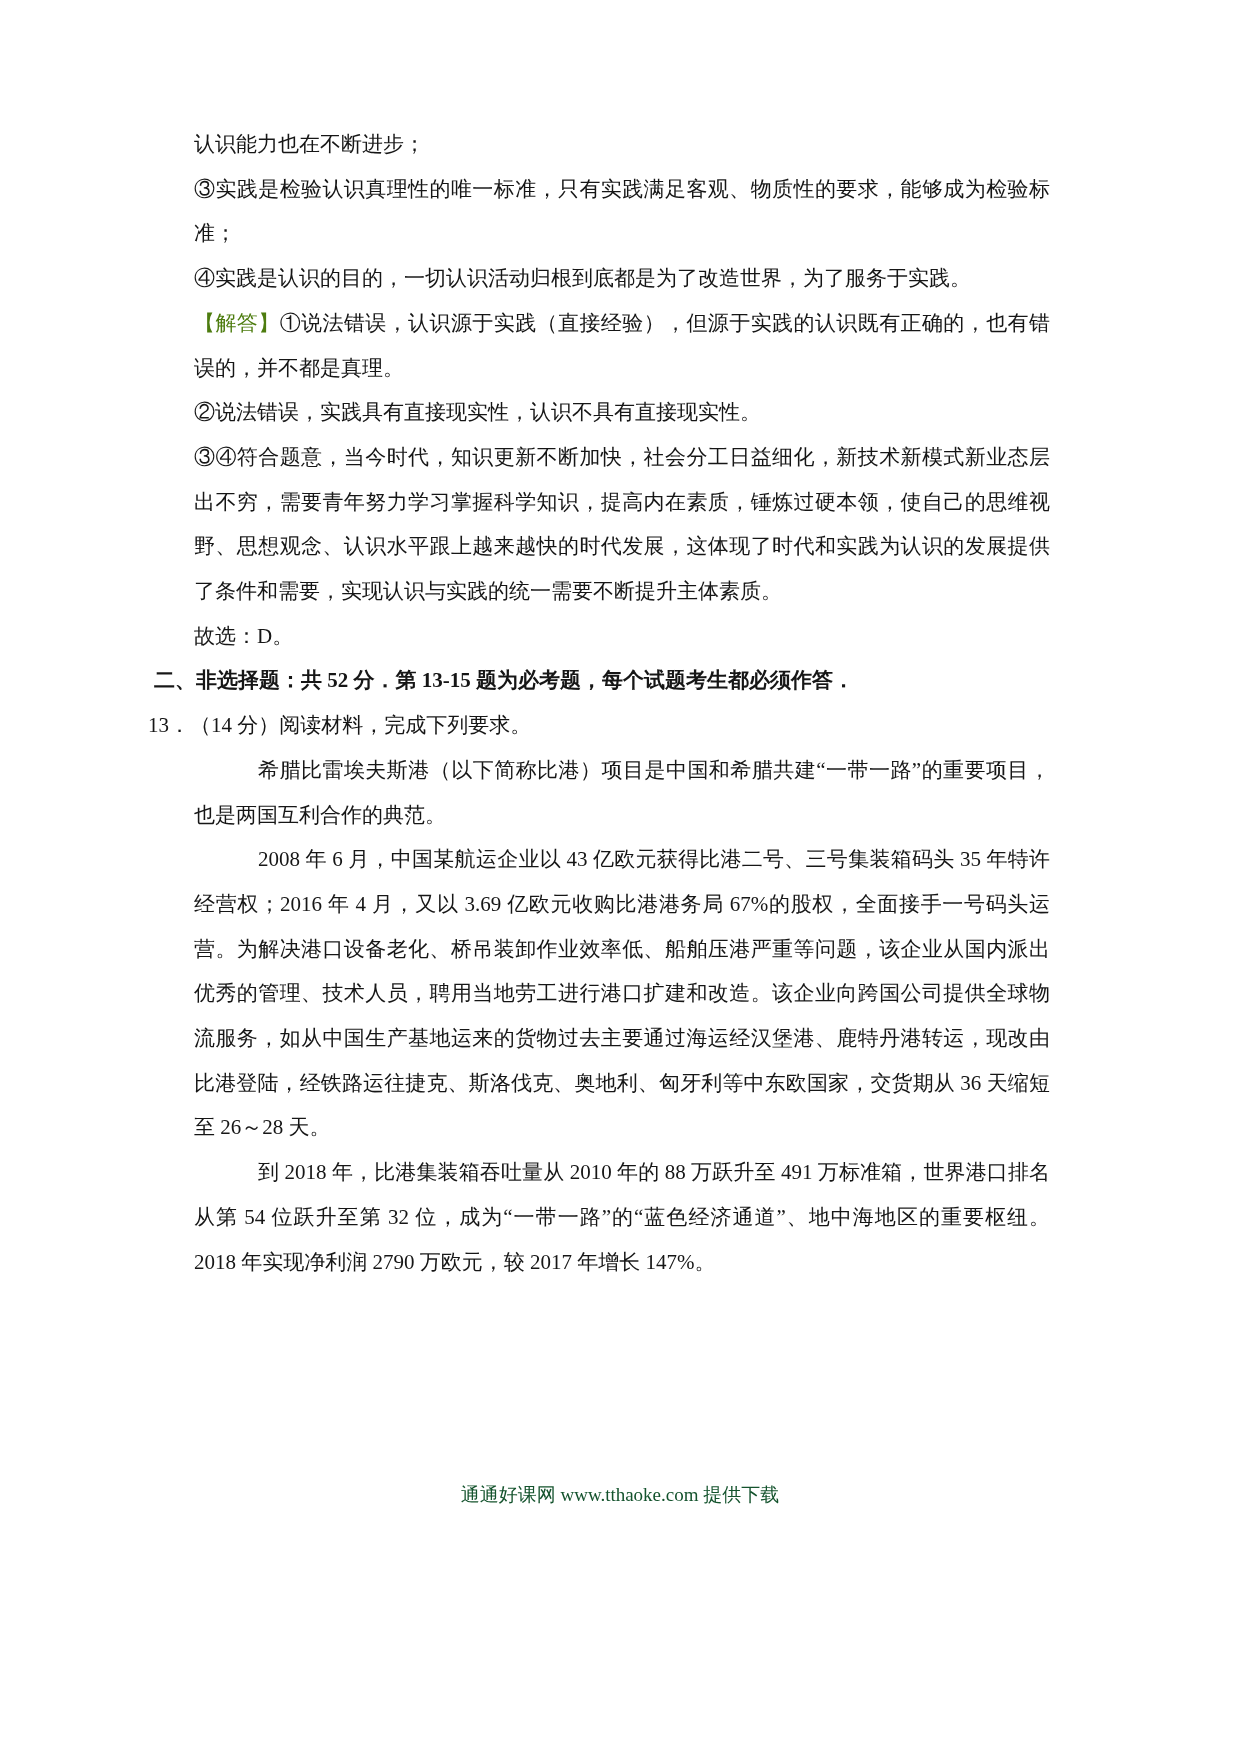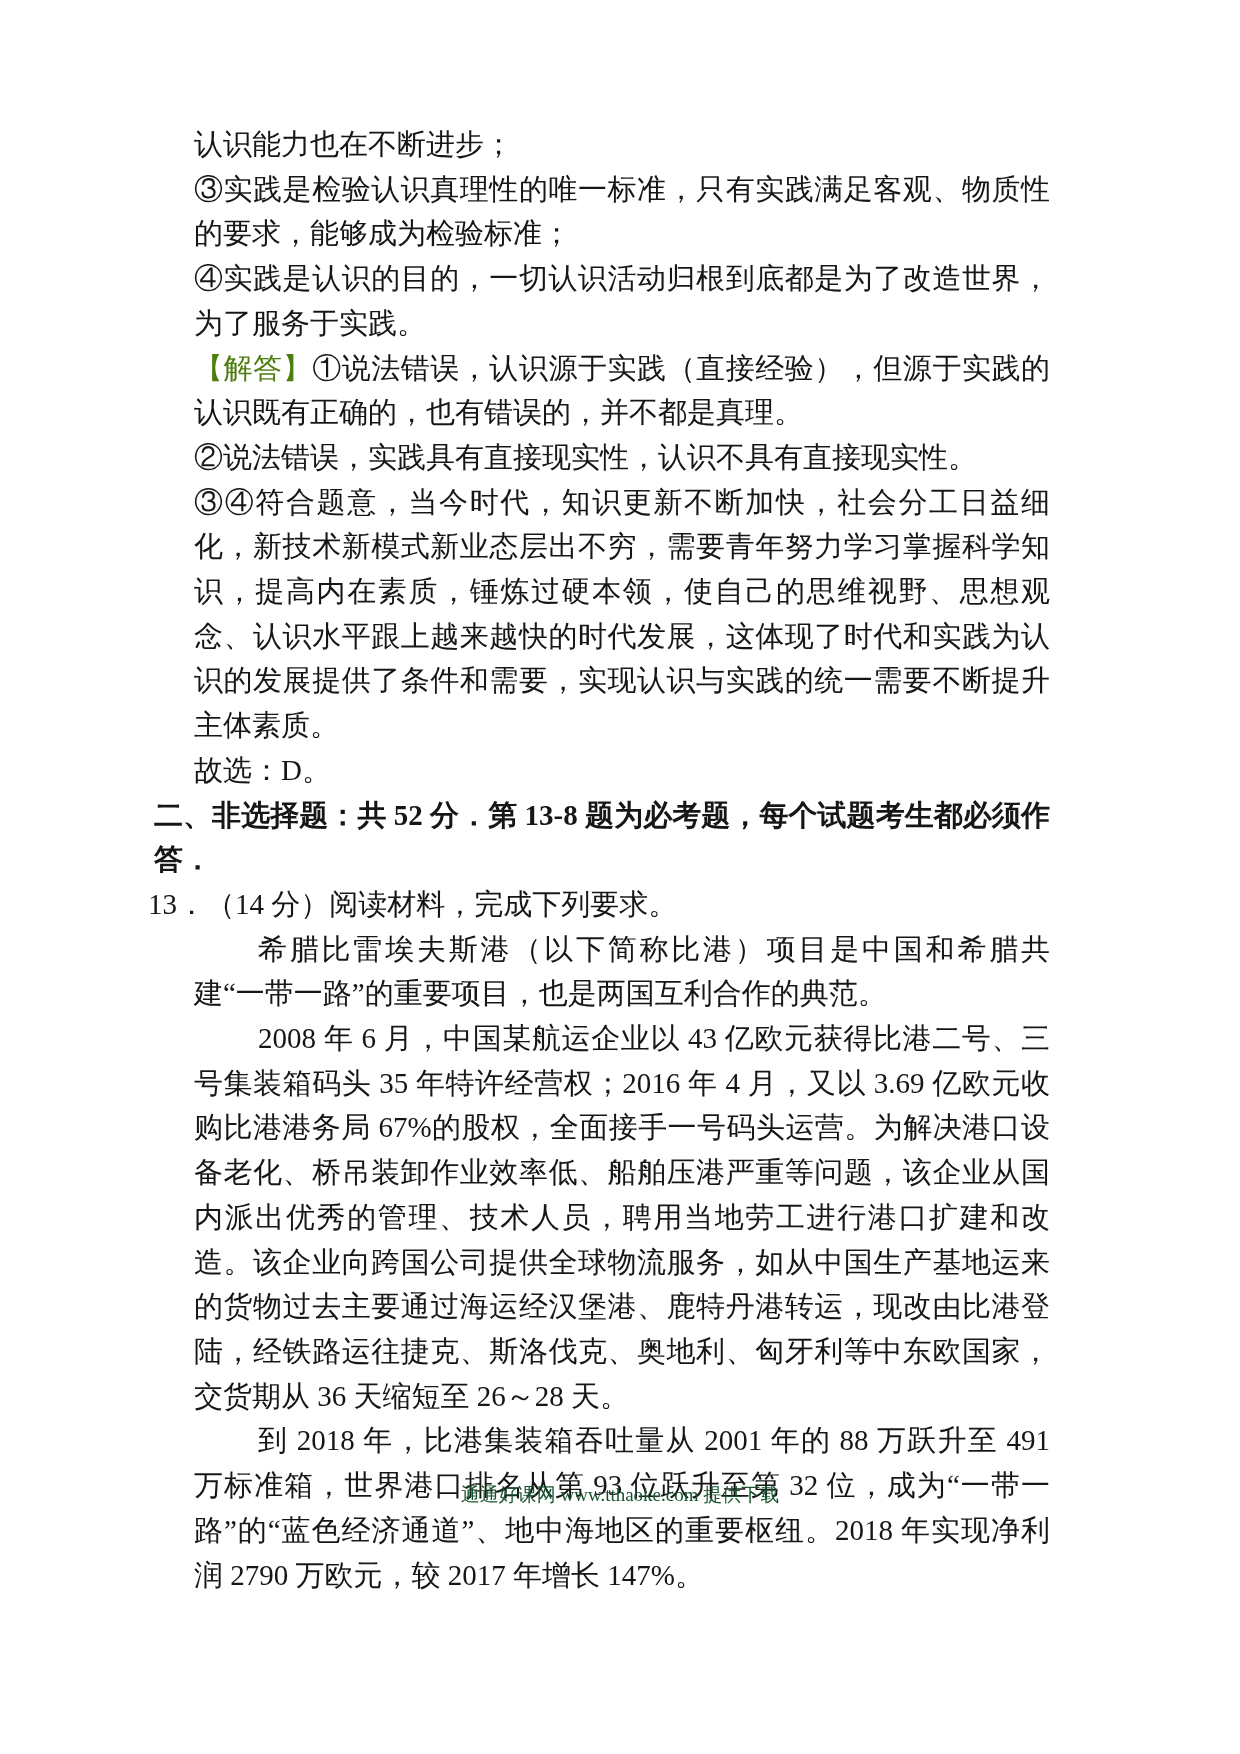--- a/index.html
+++ b/index.html
@@ -10,21 +10,21 @@
       position: relative;
       font-family: "Liberation Serif", "DejaVu Serif", serif;
       color: #161616;
       overflow: hidden;
     }
     .content {
       position: absolute;
       top: 122px;
       left: 148px;
       width: 902px;
-      font-size: 29px;
+      font-size: 21px;
       line-height: 44.7px;
     }
     .content p {
       text-align: justify;
     }
     .body-para { margin-left: 46px; }
     .material-para { margin-left: 46px; text-indent: 64px; }
     .section-heading { font-weight: bold; margin-left: 6px; }
     .question-line { margin-left: 0; }
     .blue-label { color: #4d7c0f; }
@@ -42,20 +42,20 @@
 <body>
 
 <div class="content">
   <p class="body-para">认识能力也在不断进步；</p>
   <p class="body-para">③实践是检验认识真理性的唯一标准，只有实践满足客观、物质性的要求，能够成为检验标准；</p>
   <p class="body-para">④实践是认识的目的，一切认识活动归根到底都是为了改造世界，为了服务于实践。</p>
   <p class="body-para"><span class="blue-label">【解答】</span><span>①说法错误，认识源于实践（直接经验），但源于实践的认识既有正确的，也有错误的，并不都是真理。</span></p>
   <p class="body-para">②说法错误，实践具有直接现实性，认识不具有直接现实性。</p>
   <p class="body-para">③④符合题意，当今时代，知识更新不断加快，社会分工日益细化，新技术新模式新业态层出不穷，需要青年努力学习掌握科学知识，提高内在素质，锤炼过硬本领，使自己的思维视野、思想观念、认识水平跟上越来越快的时代发展，这体现了时代和实践为认识的发展提供了条件和需要，实现认识与实践的统一需要不断提升主体素质。</p>
   <p class="body-para">故选：D。</p>
-  <p class="section-heading">二、非选择题：共 52 分．第 13-8 题为必考题，每个试题考生都必须作答．</p>
+  <p class="section-heading">二、非选择题：共 52 分．第 13-15 题为必考题，每个试题考生都必须作答．</p>
   <p class="question-line">13．（14 分）阅读材料，完成下列要求。</p>
   <p class="material-para">希腊比雷埃夫斯港（以下简称比港）项目是中国和希腊共建“一带一路”的重要项目，也是两国互利合作的典范。</p>
   <p class="material-para">2008 年 6 月，中国某航运企业以 43 亿欧元获得比港二号、三号集装箱码头 35 年特许经营权；2016 年 4 月，又以 3.69 亿欧元收购比港港务局 67%的股权，全面接手一号码头运营。为解决港口设备老化、桥吊装卸作业效率低、船舶压港严重等问题，该企业从国内派出优秀的管理、技术人员，聘用当地劳工进行港口扩建和改造。该企业向跨国公司提供全球物流服务，如从中国生产基地运来的货物过去主要通过海运经汉堡港、鹿特丹港转运，现改由比港登陆，经铁路运往捷克、斯洛伐克、奥地利、匈牙利等中东欧国家，交货期从 36 天缩短至 26～28 天。</p>
-  <p class="material-para">到 2018 年，比港集装箱吞吐量从 2001 年的 88 万跃升至 491 万标准箱，世界港口排名从第 93 位跃升至第 32 位，成为“一带一路”的“蓝色经济通道”、地中海地区的重要枢纽。2018 年实现净利润 2790 万欧元，较 2017 年增长 147%。</p>
+  <p class="material-para">到 2018 年，比港集装箱吞吐量从 2010 年的 88 万跃升至 491 万标准箱，世界港口排名从第 54 位跃升至第 32 位，成为“一带一路”的“蓝色经济通道”、地中海地区的重要枢纽。2018 年实现净利润 2790 万欧元，较 2017 年增长 147%。</p>
 </div>
 
 <div class="footer">通通好课网 www.tthaoke.com 提供下载</div>
 
 </body></html>

